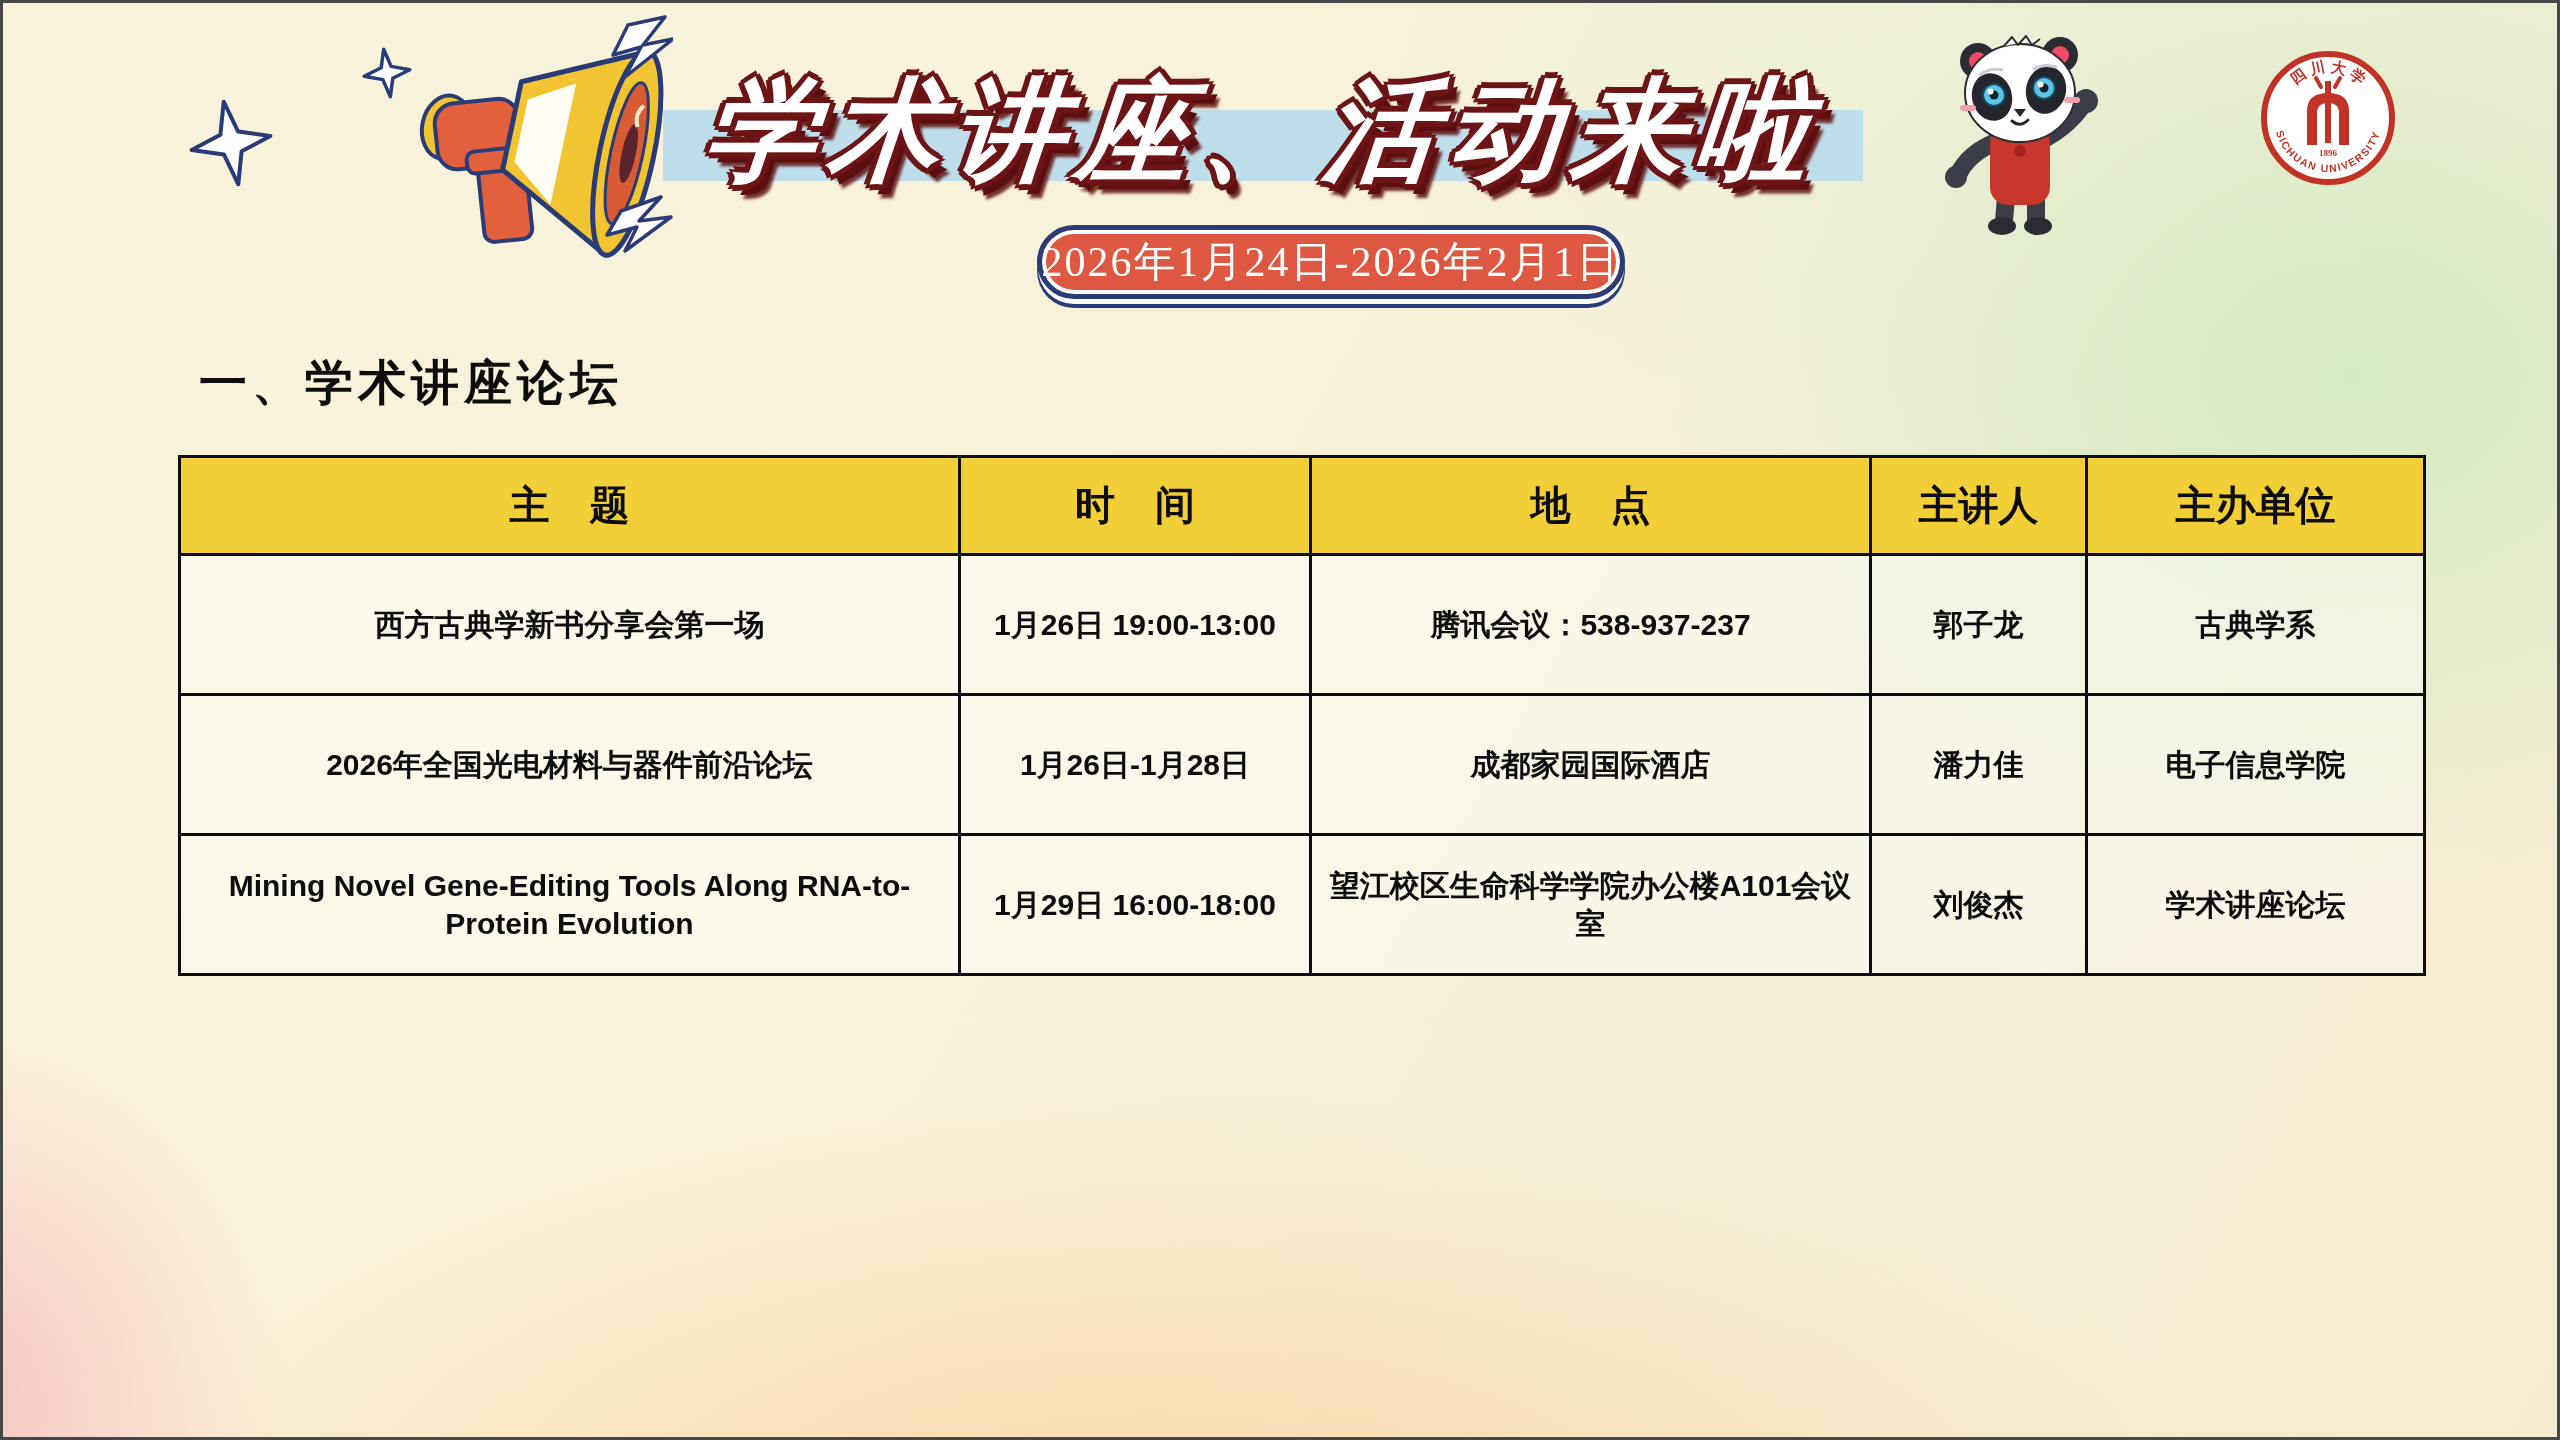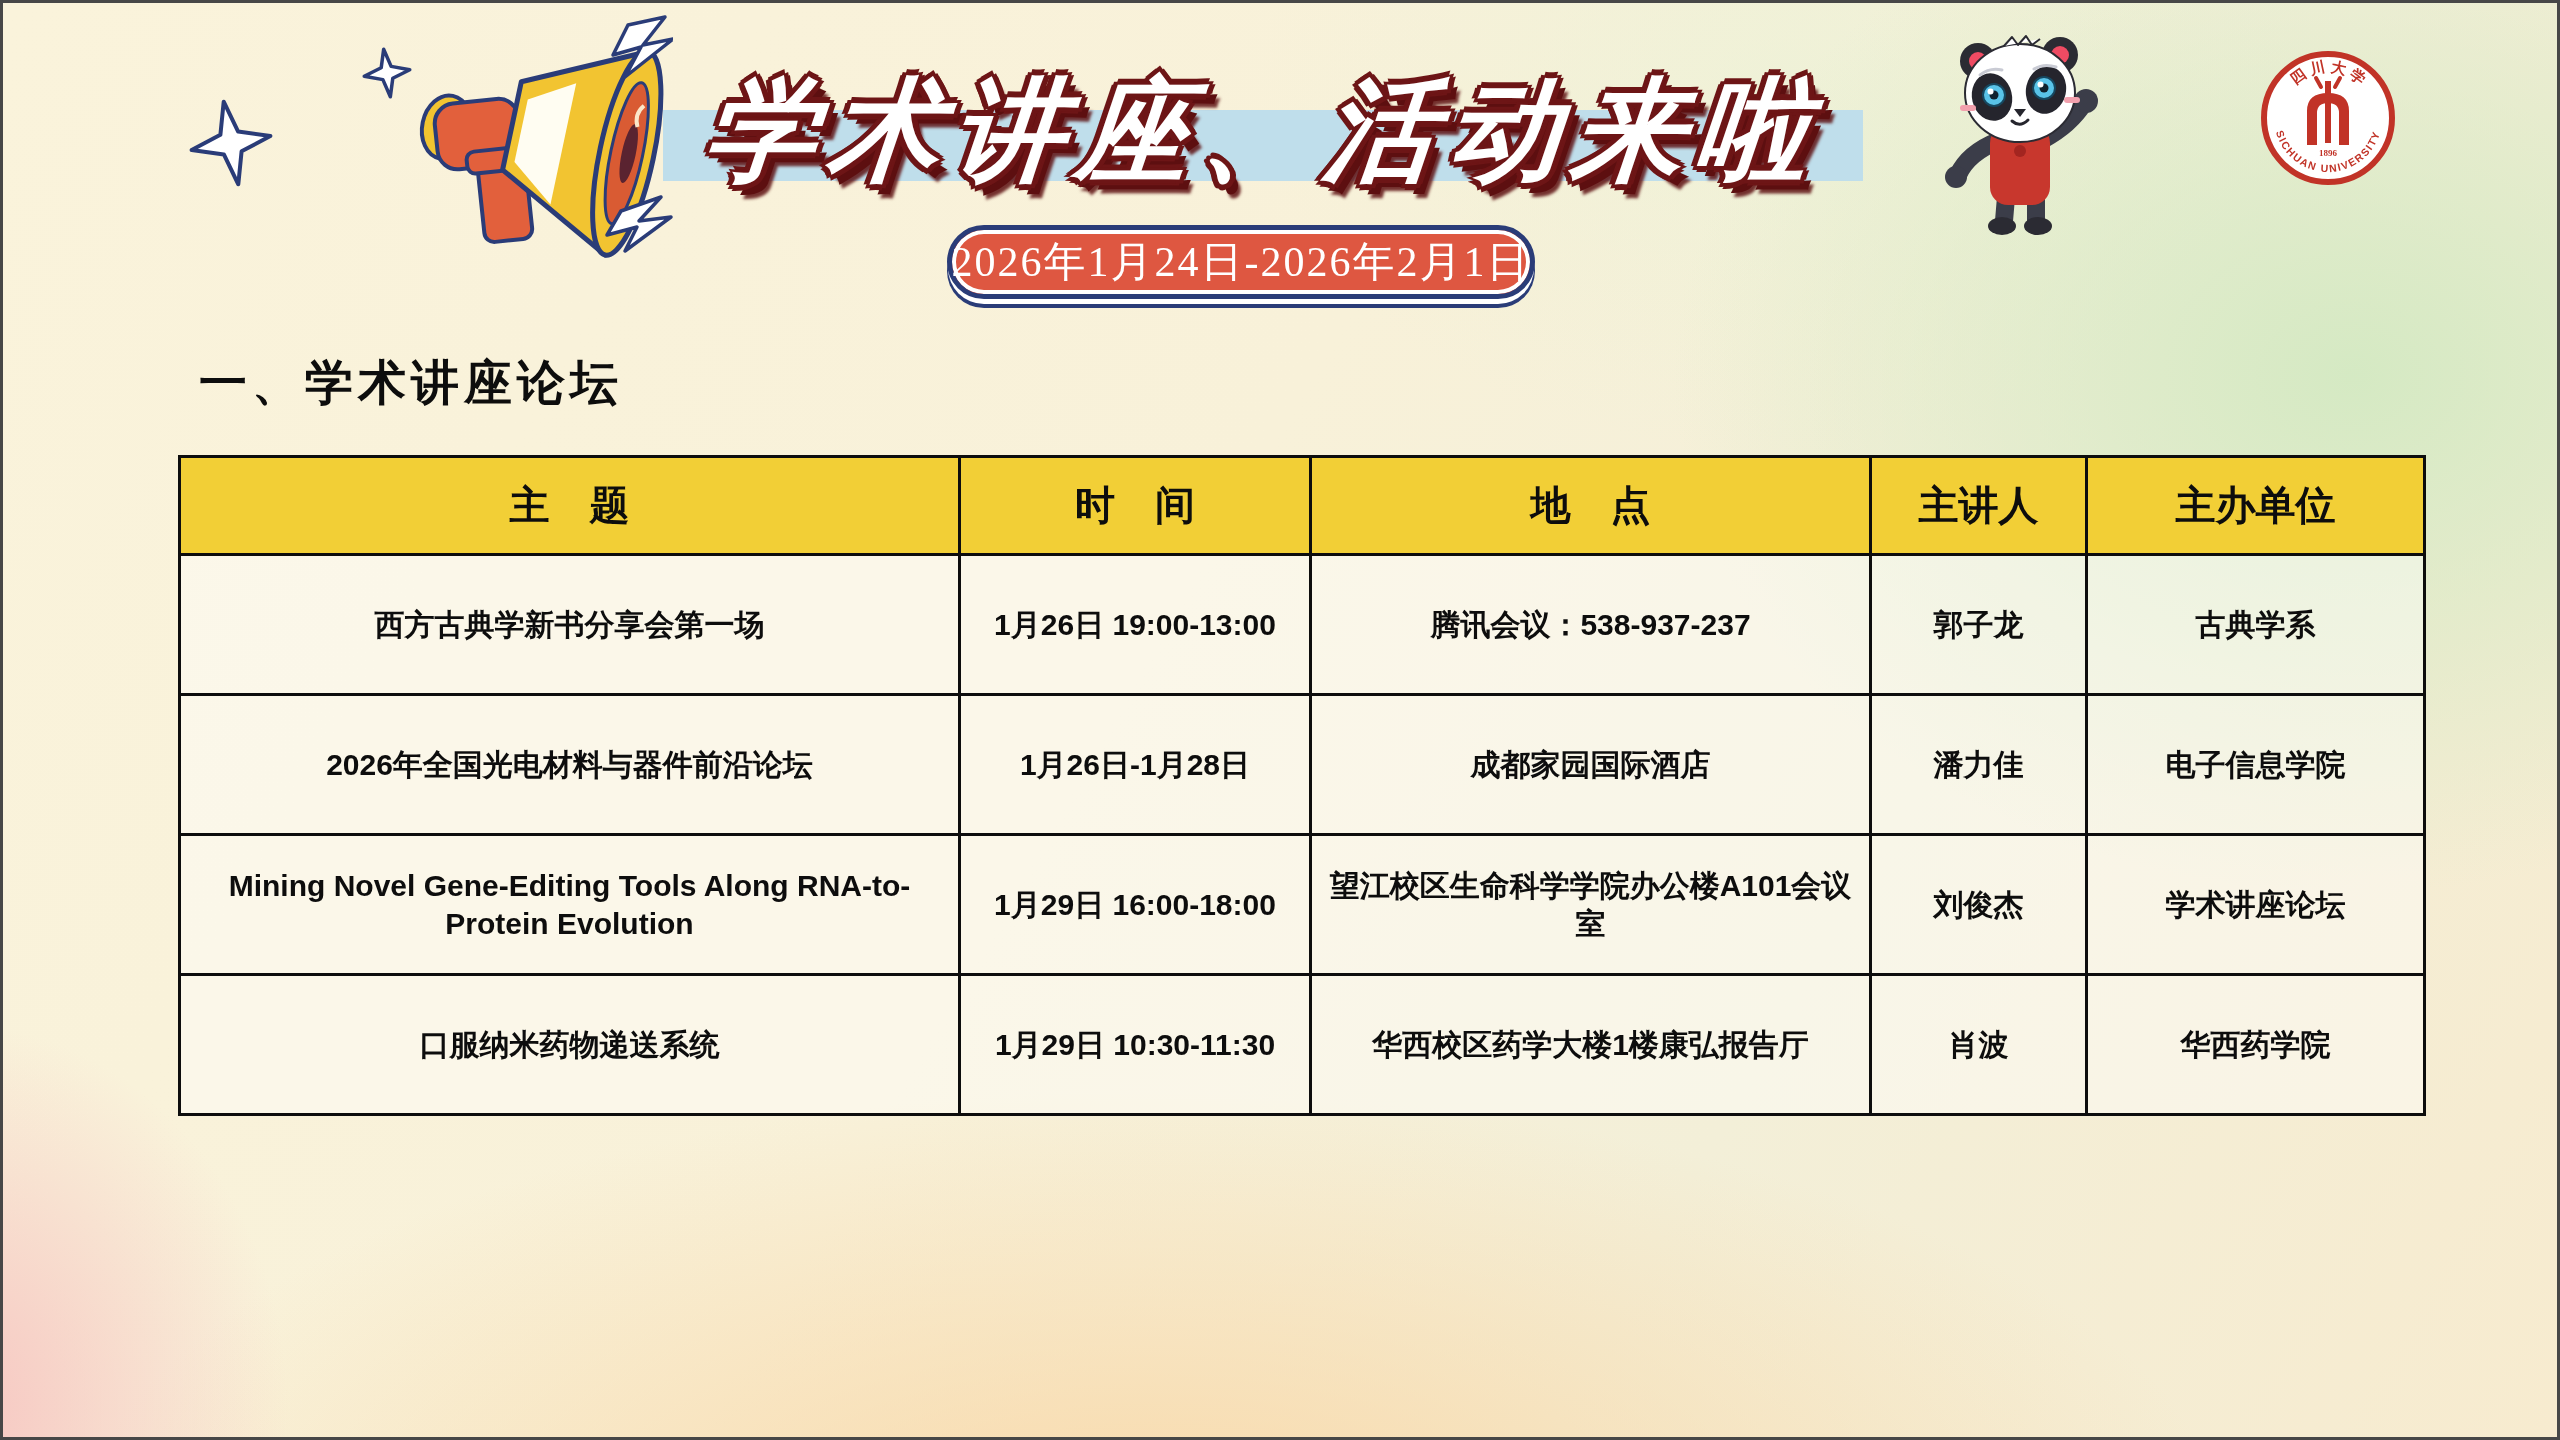--- a/index.html
+++ b/index.html
@@ -29,21 +29,21 @@
     letter-spacing:12px;
     color:#ffffff;
     text-shadow:
       -4px -3px 0 #6D1516, 4px -3px 0 #6D1516,
       -4px 4px 0 #6D1516, 4px 4px 0 #6D1516,
       -6px 0 0 #6D1516, 6px 0 0 #6D1516,
       0 -6px 0 #6D1516, 0 6px 0 #6D1516,
       9px 10px 0 #5D0F10, 12px 14px 3px rgba(93,15,16,0.85);
   }
   .date-pill{
-    position:absolute;left:944px;top:222px;width:588px;height:74px;
+    position:absolute;left:1034px;top:222px;width:588px;height:74px;
     box-sizing:border-box;
     background:#DE5741;
     border:5px solid #2A3C78;
     border-radius:40px;
     box-shadow:inset 0 0 0 4px #ffffff, 0 6px 0 -1px #ffffff, 0 9px 0 0 #2A3C78;
     display:flex;align-items:center;justify-content:center;
   }
   .date-pill span{
     font-family:"Liberation Serif","DejaVu Serif",serif;
     font-size:42px;color:#ffffff;letter-spacing:2px;white-space:nowrap;
@@ -214,23 +214,16 @@
         <td>潘力佳</td>
         <td>电子信息学院</td>
       </tr>
       <tr>
         <td>Mining Novel Gene-Editing Tools Along RNA-to-Protein Evolution</td>
         <td>1月29日 16:00-18:00</td>
         <td>望江校区生命科学学院办公楼A101会议室</td>
         <td>刘俊杰</td>
         <td>学术讲座论坛</td>
       </tr>
-      <tr>
-        <td>口服纳米药物递送系统</td>
-        <td>1月29日 10:30-11:30</td>
-        <td>华西校区药学大楼1楼康弘报告厅</td>
-        <td>肖波</td>
-        <td>华西药学院</td>
-      </tr>
     </tbody>
   </table>
 
 </div>
 
 </body></html>

